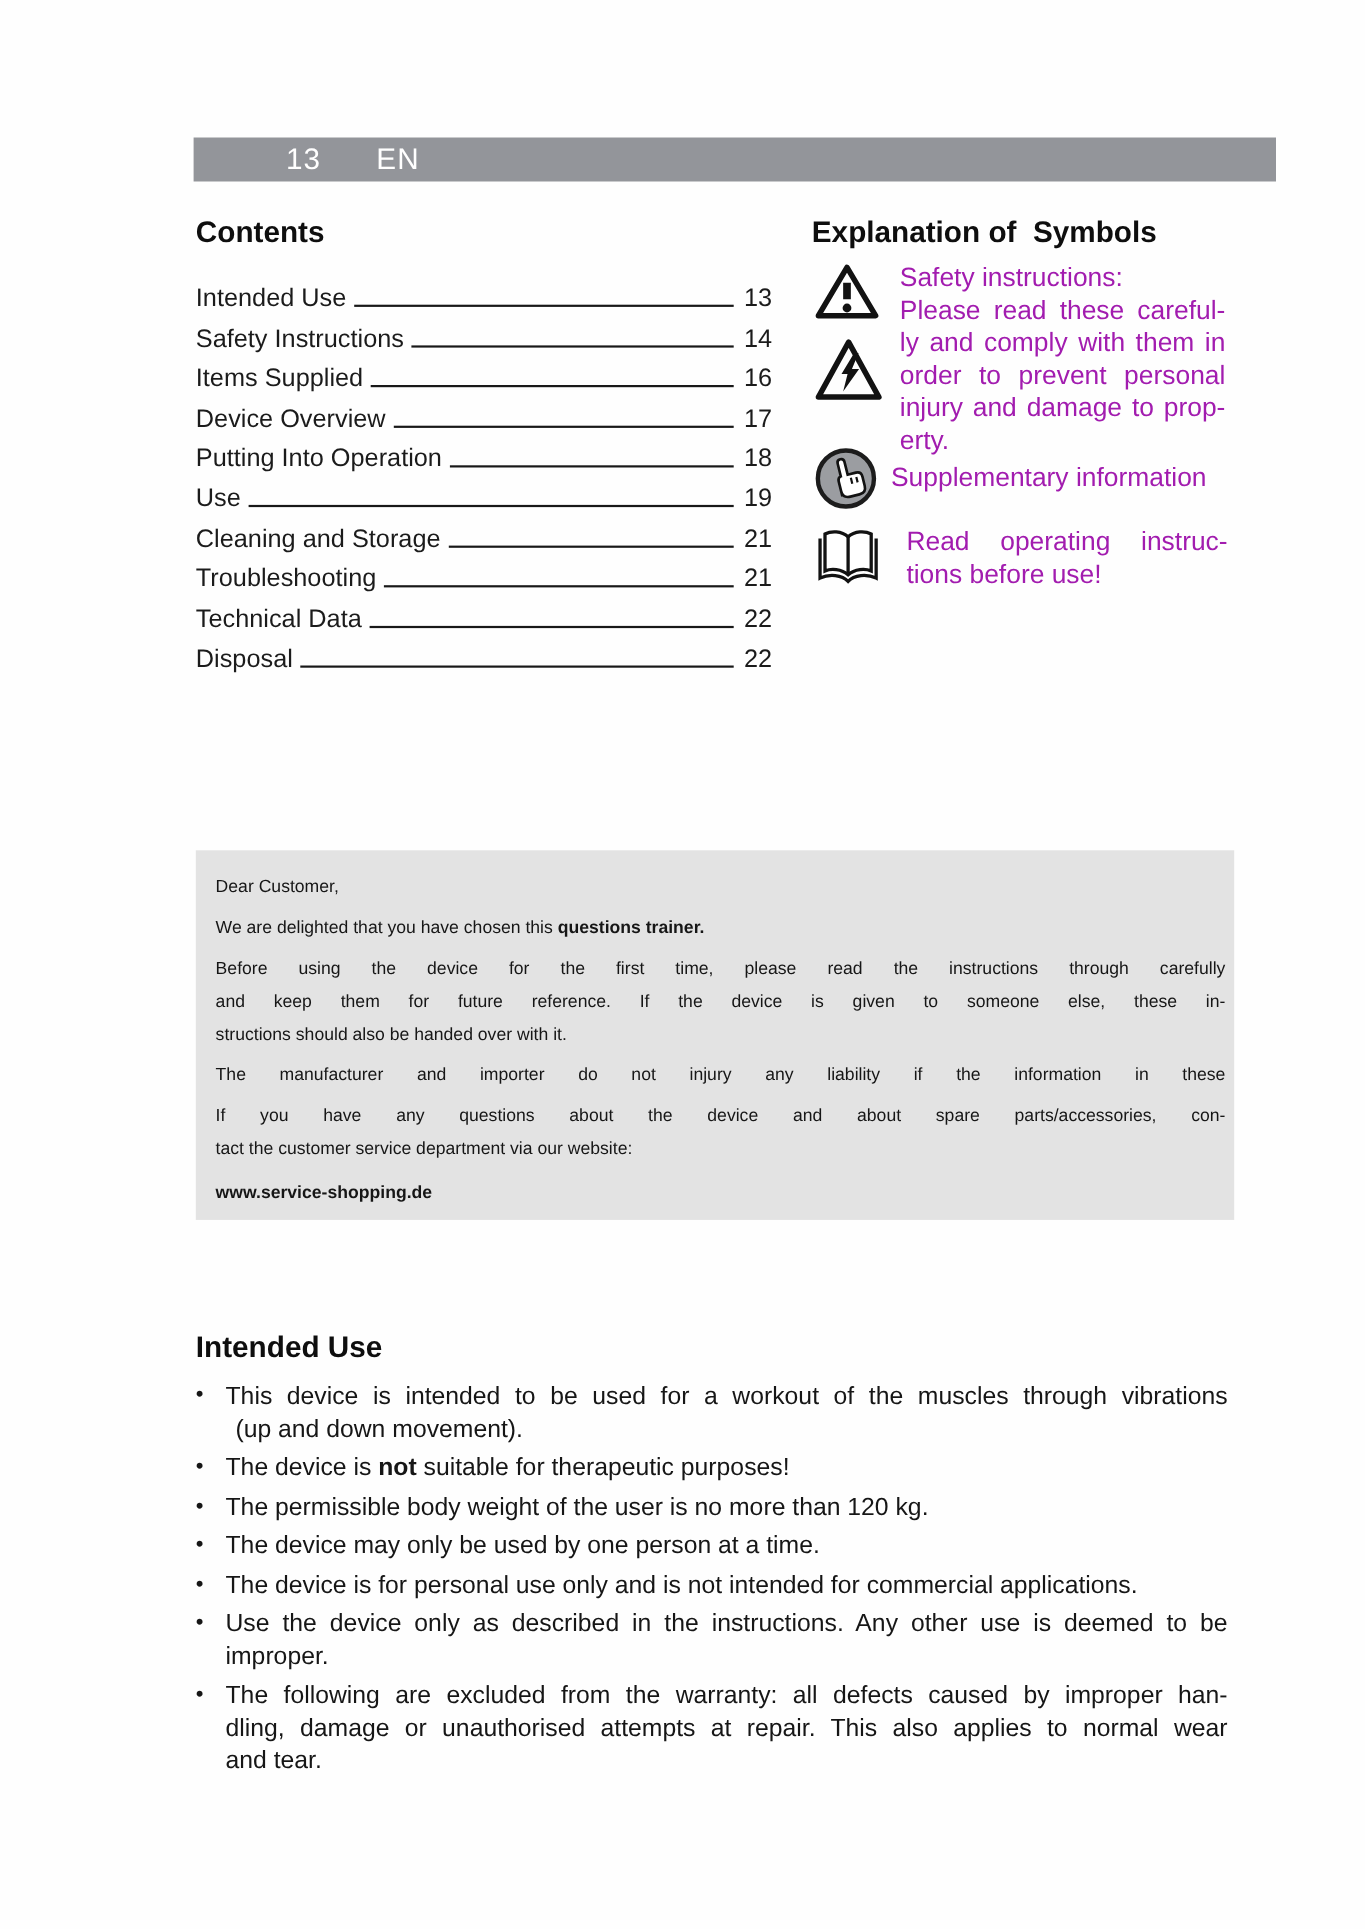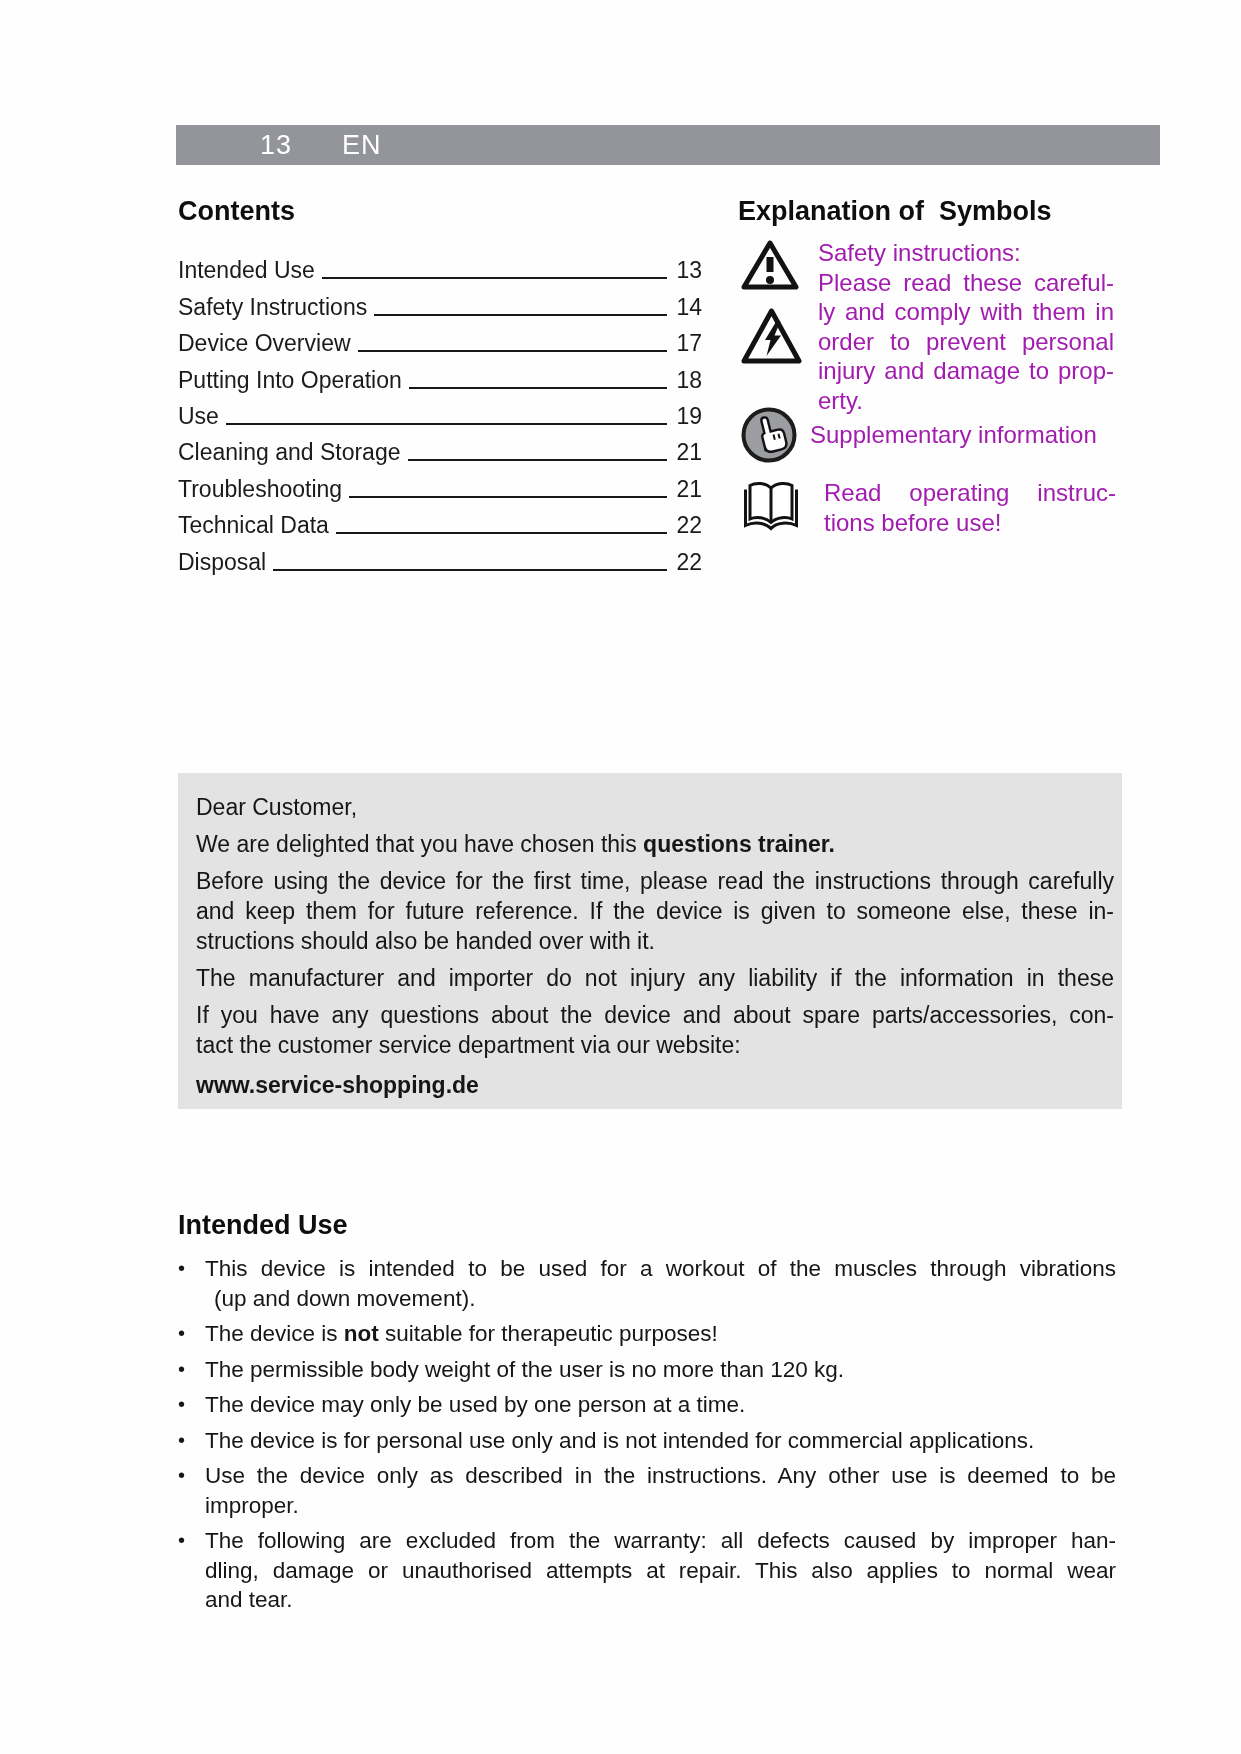--- a/index.html
+++ b/index.html
@@ -39,21 +39,21 @@
   #sym-row-1 .sym-text{margin-left:14px;width:296px;}
   #sym-row-2 .sym-text{margin-left:6px;width:300px;white-space:nowrap;}
   #sym-row-3 .sym-text{margin-left:20px;width:292px;margin-top:2px;}
   
   .line{display:block;}
   .jline{text-align:justify;text-align-last:justify;}
   
   #note-box{
     position:absolute;left:178px;top:773px;width:944px;height:336px;
     box-sizing:border-box;padding:19px 8px 0 18px;
-    font-size:23px;line-height:30px;color:#161616;
+    font-size:16px;line-height:30px;color:#161616;
   }
   #note-box .para{margin:0 0 7px 0;}
   #note-site{font-weight:bold;text-align:left;margin-top:10px;width:880px;}
   
   #bullet-list{position:absolute;left:178px;top:1254px;width:938px;}
   .bullet-item{display:flex;margin-bottom:6px;font-size:22.5px;line-height:29.5px;color:#161616;}
   .bullet-dot{width:27px;flex:none;font-size:20px;}
   .bullet-body{flex:1;}
   b{font-weight:bold;}
   svg{display:block;}
@@ -74,20 +74,25 @@
         <span class="toc-label">Intended Use</span>
         <span class="toc-leader"></span>
         <span class="toc-page">13</span>
       </div>
       <div class="toc-row">
         <span class="toc-label">Safety Instructions</span>
         <span class="toc-leader"></span>
         <span class="toc-page">14</span>
       </div>
       <div class="toc-row">
+        <span class="toc-label">Items Supplied</span>
+        <span class="toc-leader"></span>
+        <span class="toc-page">16</span>
+      </div>
+      <div class="toc-row">
         <span class="toc-label">Device Overview</span>
         <span class="toc-leader"></span>
         <span class="toc-page">17</span>
       </div>
       <div class="toc-row">
         <span class="toc-label">Putting Into Operation</span>
         <span class="toc-leader"></span>
         <span class="toc-page">18</span>
       </div>
       <div class="toc-row">

